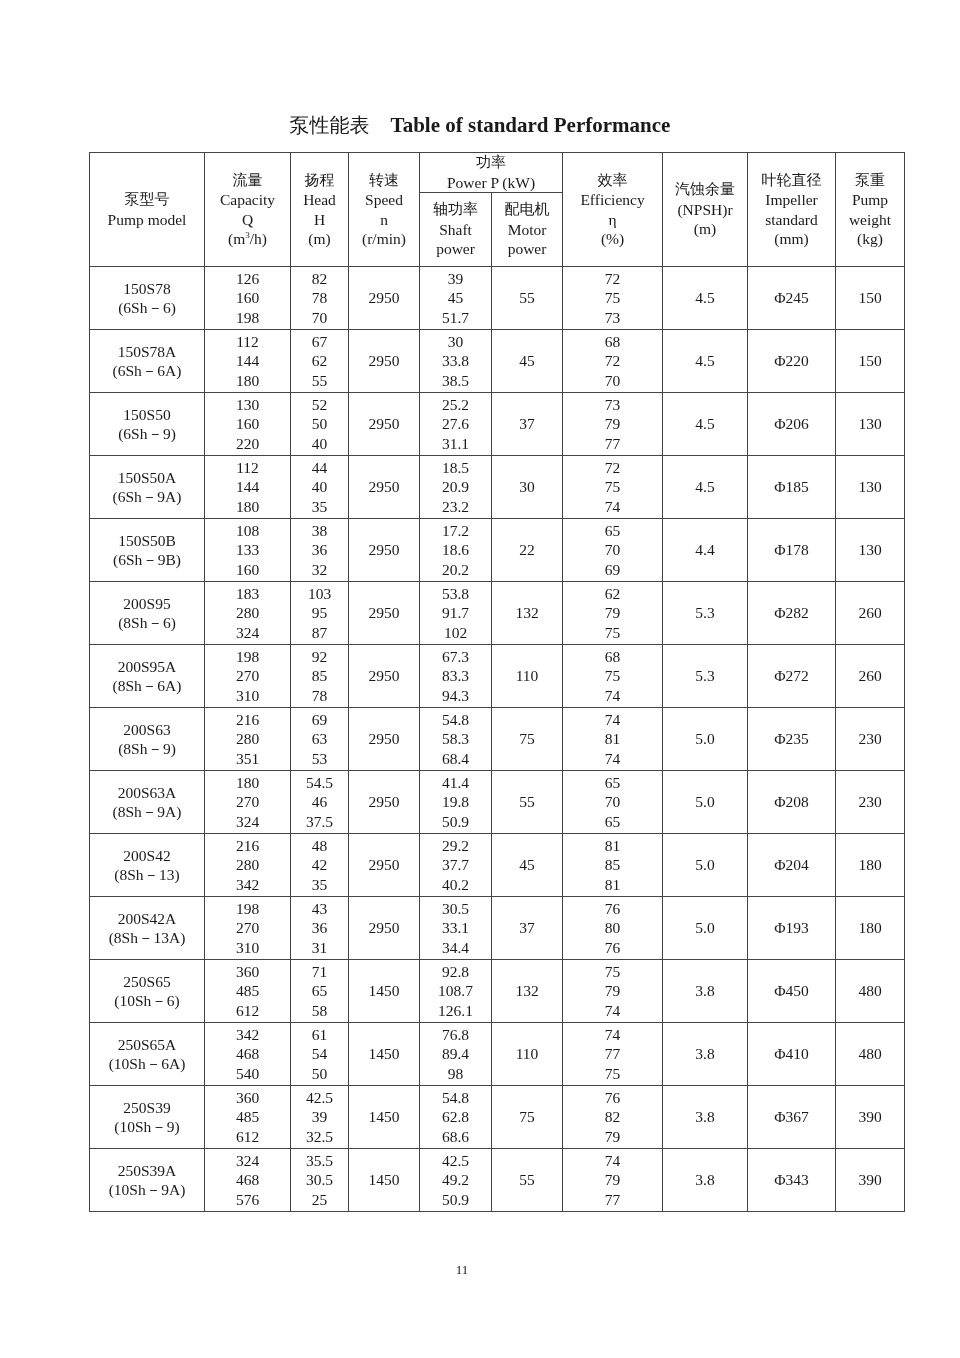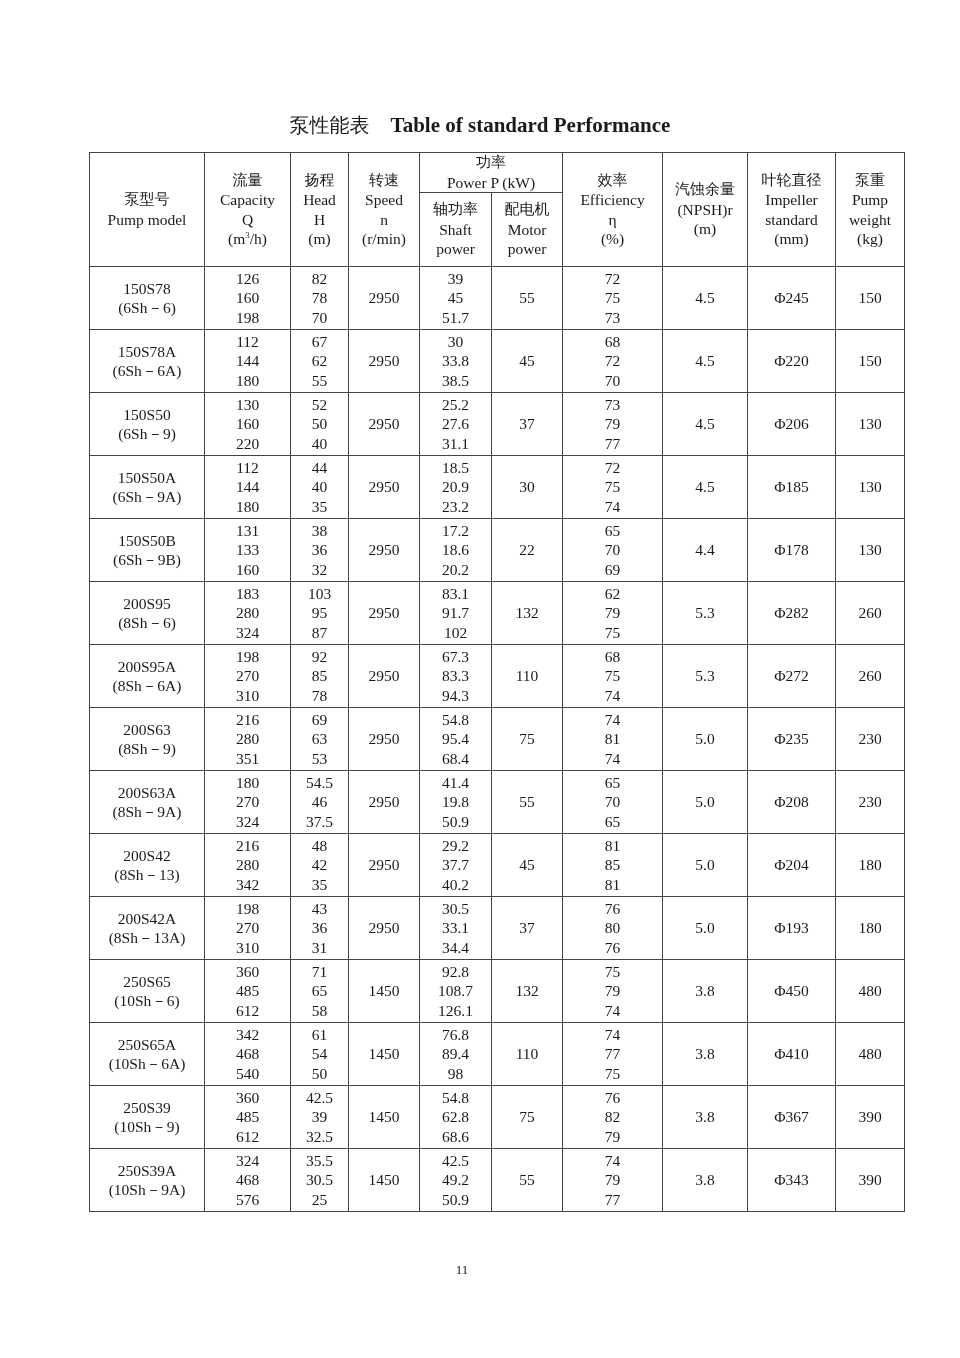--- a/index.html
+++ b/index.html
@@ -241,21 +241,21 @@
         <td>4.5</td>
         <td>Φ185</td>
         <td>130</td>
       </tr>
       <tr class="data">
         <td class="stack">
           <span>150S50B</span>
           <span>(6Sh－9B)</span>
         </td>
         <td class="stack">
-          <span>131</span>
+          <span>108</span>
           <span>133</span>
           <span>160</span>
         </td>
         <td class="stack">
           <span>38</span>
           <span>36</span>
           <span>32</span>
         </td>
         <td>2950</td>
         <td class="stack">
@@ -283,21 +283,21 @@
           <span>280</span>
           <span>324</span>
         </td>
         <td class="stack">
           <span>103</span>
           <span>95</span>
           <span>87</span>
         </td>
         <td>2950</td>
         <td class="stack">
-          <span>83.1</span>
+          <span>53.8</span>
           <span>91.7</span>
           <span>102</span>
         </td>
         <td>132</td>
         <td class="stack">
           <span>62</span>
           <span>79</span>
           <span>75</span>
         </td>
         <td>5.3</td>
@@ -346,21 +346,21 @@
           <span>351</span>
         </td>
         <td class="stack">
           <span>69</span>
           <span>63</span>
           <span>53</span>
         </td>
         <td>2950</td>
         <td class="stack">
           <span>54.8</span>
-          <span>95.4</span>
+          <span>58.3</span>
           <span>68.4</span>
         </td>
         <td>75</td>
         <td class="stack">
           <span>74</span>
           <span>81</span>
           <span>74</span>
         </td>
         <td>5.0</td>
         <td>Φ235</td>

